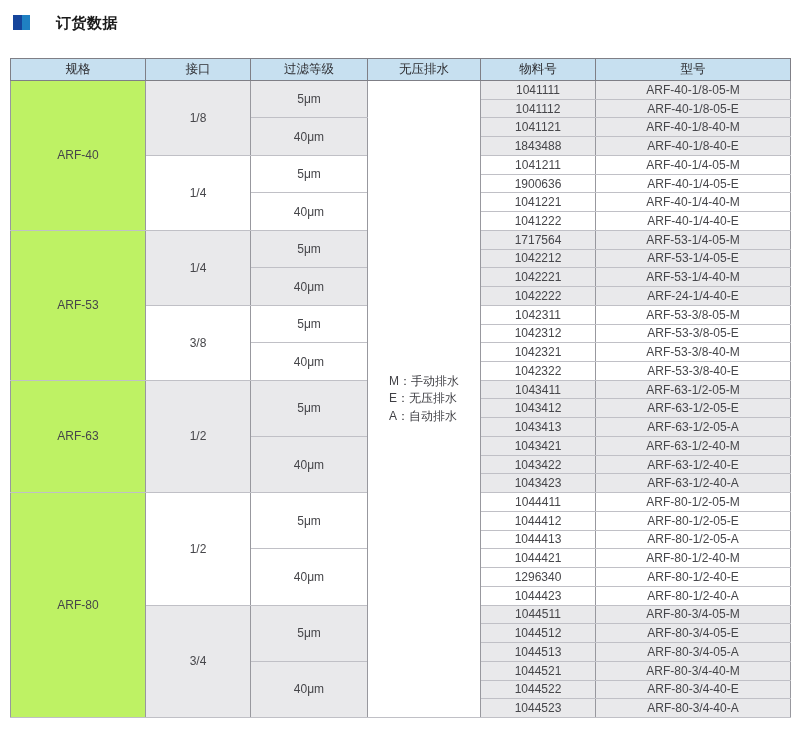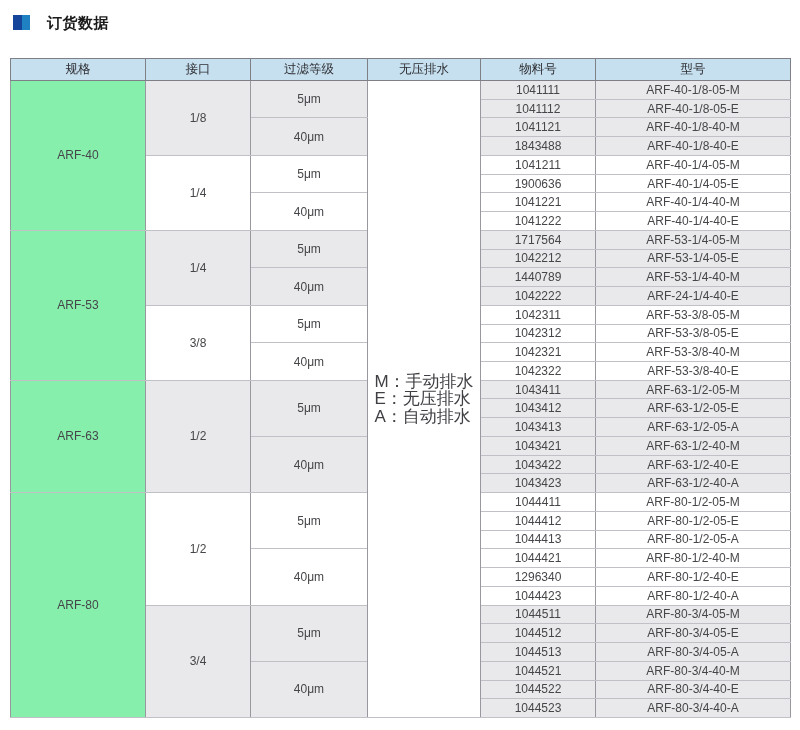--- a/index.html
+++ b/index.html
@@ -20,21 +20,21 @@
     --border-outer: #85858B;
     --text-col: #46464A;
     --title-col: #1A1A1A;
   }
 
   .title-bar {
     position: absolute;
     top: 15px; left: 13px;
     display: flex;
     align-items: center;
-    gap: 17px;
+    gap: 26px;
   }
   .title-icon { display: flex; height: 15px; }
   .title-icon .sq { display: inline-block; width: 9px; height: 15px; }
   .title-icon .sq.dark  { background: var(--accent-dark); }
   .title-icon .sq.light { background: var(--accent-light); width: 8px; }
   .title-text {
     font-size: 15px;
     font-weight: bold;
     color: var(--title-col);
     letter-spacing: 0.5px;
@@ -68,26 +68,26 @@
     padding: 0;
     border-left: 1px solid var(--border-col);
     border-right: 1px solid var(--border-col);
     border-top: 1px solid var(--border-row);
     border-bottom: 1px solid var(--border-row);
     background: #ffffff;
     white-space: nowrap;
     overflow: hidden;
   }
   .order-table td.shaded { background: var(--row-shaded); }
-  .order-table td.spec-cell { background: #86efac; }
+  .order-table td.spec-cell { background: #bef264; }
   .order-table td.drain-cell { background: #ffffff; }
   .drain-lines {
     display: inline-block;
     text-align: left;
-    font-size: 17px;
+    font-size: 12px;
     line-height: 17.5px;
     color: #3F3F44;
   }
 </style>
 </head>
 <body>
 
 <div class="title-bar">
   <span class="title-icon">
     <span class="sq dark"></span>
@@ -162,21 +162,21 @@
         <td class="grade-cell shaded" rowspan="2">5μm</td>
         <td class="material-cell shaded">1717564</td>
         <td class="model-cell shaded">ARF-53-1/4-05-M</td>
       </tr>
       <tr>
         <td class="material-cell shaded">1042212</td>
         <td class="model-cell shaded">ARF-53-1/4-05-E</td>
       </tr>
       <tr>
         <td class="grade-cell shaded" rowspan="2">40μm</td>
-        <td class="material-cell shaded">1440789</td>
+        <td class="material-cell shaded">1042221</td>
         <td class="model-cell shaded">ARF-53-1/4-40-M</td>
       </tr>
       <tr>
         <td class="material-cell shaded">1042222</td>
         <td class="model-cell shaded">ARF-24-1/4-40-E</td>
       </tr>
       <tr>
         <td class="port-cell" rowspan="4">3/8</td>
         <td class="grade-cell" rowspan="2">5μm</td>
         <td class="material-cell">1042311</td>

